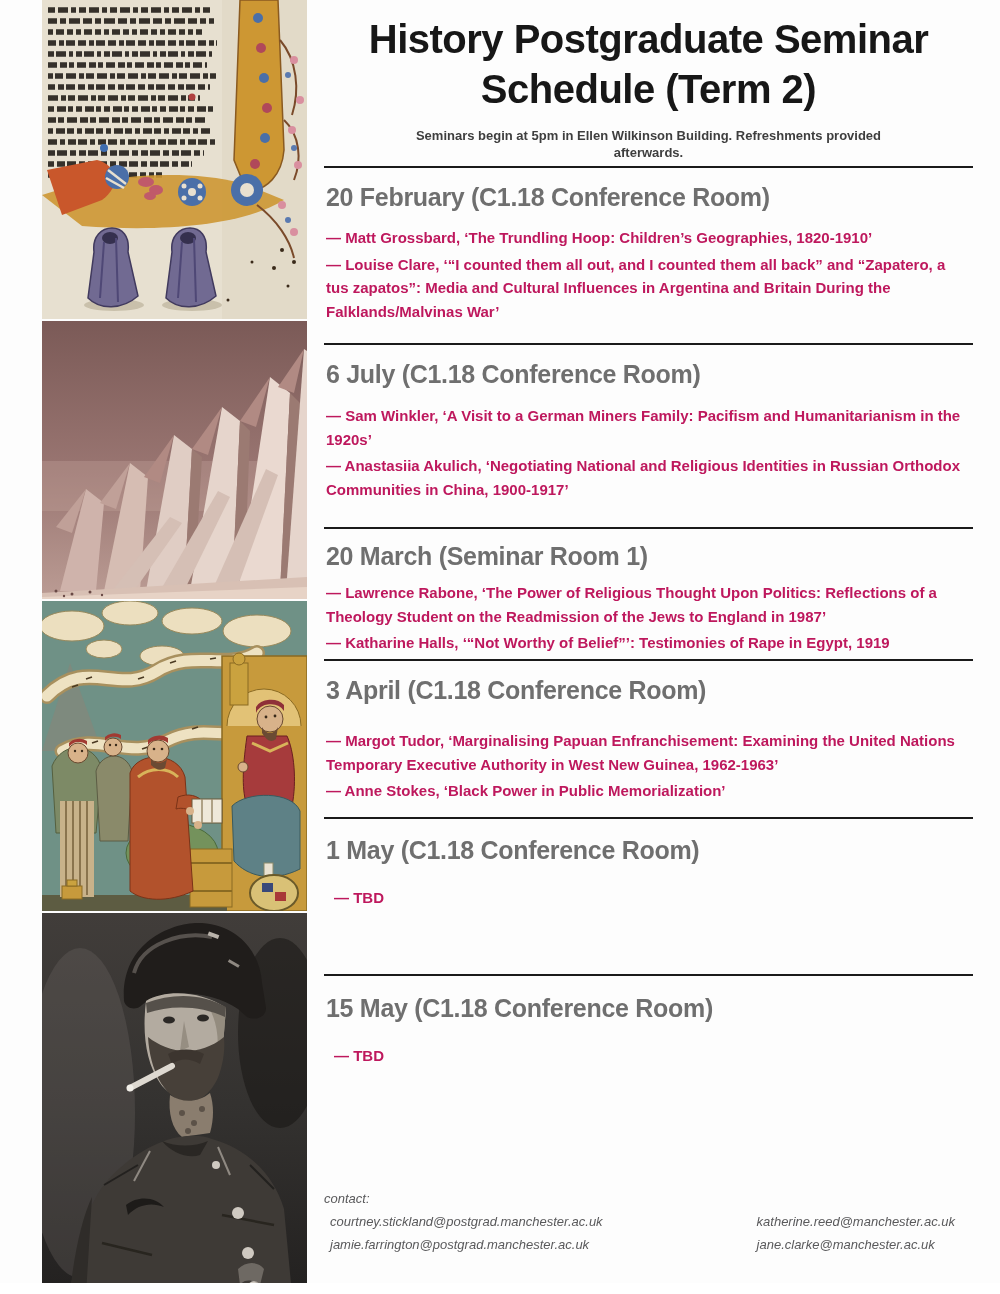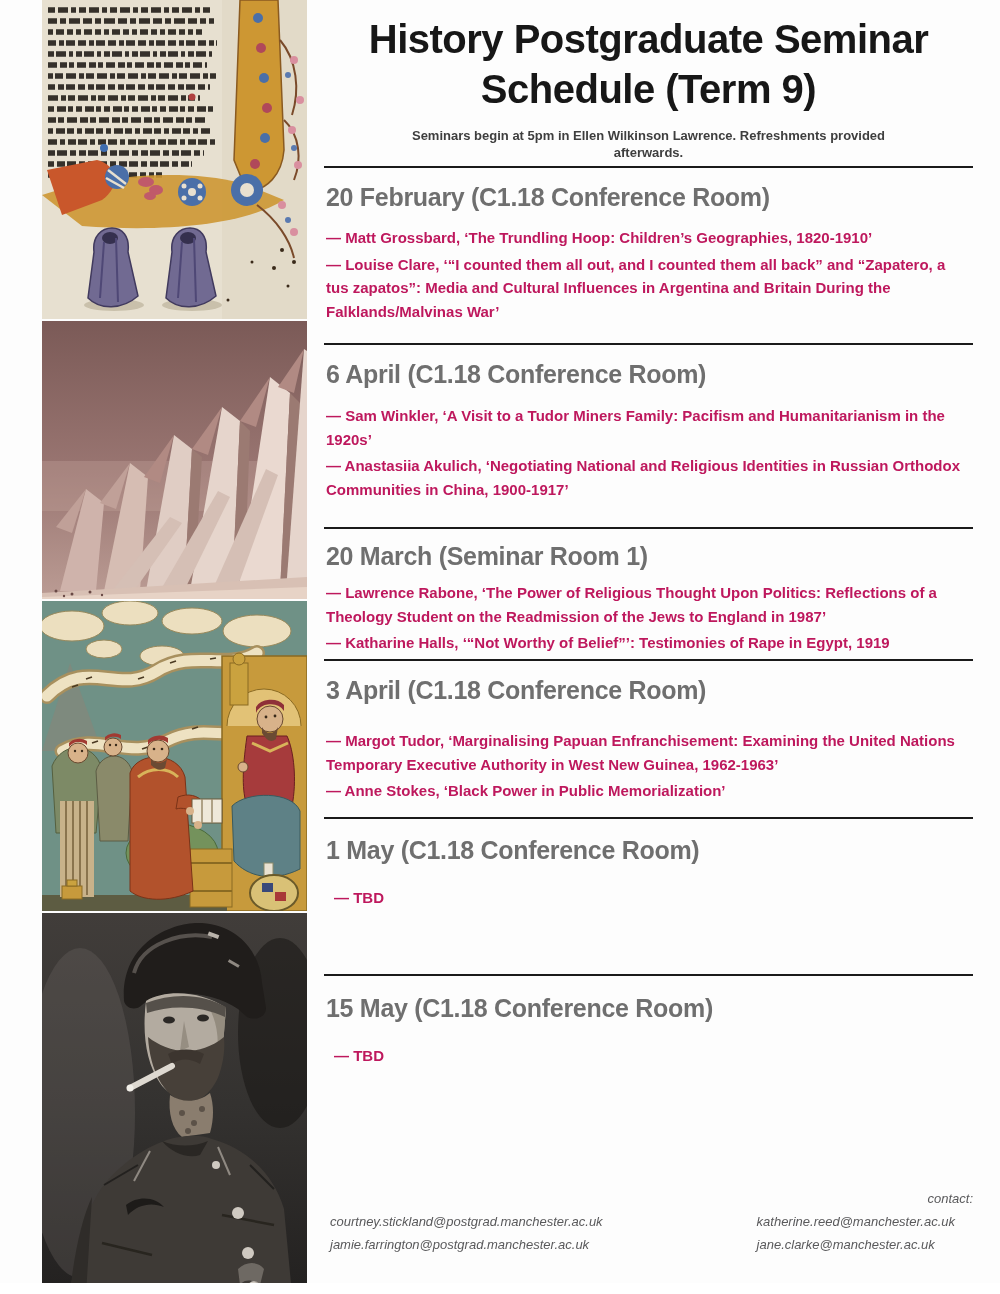--- a/index.html
+++ b/index.html
@@ -19,21 +19,21 @@
          font-size:40px;font-weight:bold;letter-spacing:-0.5px;line-height:50px;color:#171717;}
   .subtitle{position:absolute;top:127px;left:0;width:100%;margin:0;text-align:center;
          font-size:13px;font-weight:bold;line-height:17px;color:#3e3e3e;}
   .rule{position:absolute;left:0;width:100%;height:2px;background:#1b1b1b;}
   .heading{position:absolute;left:2px;margin:0;font-size:25px;font-weight:bold;color:#6f6f6f;
          letter-spacing:-0.3px;line-height:34px;white-space:nowrap;}
   .body{position:absolute;left:2px;width:645px;font-size:15px;font-weight:bold;
          color:#be185d;line-height:23.5px;}
   .body p{margin:0 0 3px 0;}
   .tbd{padding-left:8px;}
-  .contact-label{position:absolute;top:1191px;left:0;width:100%;text-align:right;
+  .contact-label{position:absolute;top:1191px;left:0;width:100%;text-align:left;
          font-style:italic;font-size:13px;color:#59595b;}
   .emails-left{position:absolute;top:1210px;left:6px;font-style:italic;font-size:13px;
          line-height:23px;color:#59595b;}
   .emails-right{position:absolute;top:1210px;right:18px;text-align:left;font-style:italic;
          font-size:13px;line-height:23px;color:#59595b;}
   a.email{color:inherit;text-decoration:none;display:block;}
 </style>
 </head>
 <body>
 
@@ -321,37 +321,37 @@
         <circle cx="206" cy="340" r="6" fill="#cfc9c1"></circle>
         <circle cx="212" cy="374" r="6" fill="#cfc9c1"></circle>
         <path d="M28,381 C32,340 40,305 50,284 L44,381 Z" fill="#2f2c29"></path>
         <path d="M196,356 C204,348 216,348 222,356 L218,372 C210,366 202,366 198,372 Z" fill="#8f8982" opacity=".6"></path>
       </svg>
     </div>
   </div>
 
   <div class="content">
 
-    <h1 class="title"><span>History Postgraduate Seminar</span><br><span>Schedule (Term 9)</span></h1>
-
-    <p class="subtitle"><span>Seminars begin at 5pm in Ellen Wilkinson Lawrence. Refreshments provided</span><br><span>afterwards.</span></p>
+    <h1 class="title"><span>History Postgraduate Seminar</span><br><span>Schedule (Term 2)</span></h1>
+
+    <p class="subtitle"><span>Seminars begin at 5pm in Ellen Wilkinson Building. Refreshments provided</span><br><span>afterwards.</span></p>
 
     <div class="rule" style="top:166px"></div>
 
     <h2 class="heading" style="top:180px">20 February (C1.18 Conference Room)</h2>
     <div class="body" style="top:226px">
       <p>— Matt Grossbard, ‘The Trundling Hoop: Children’s Geographies, 1820-1910’</p>
       <p>— Louise Clare, ‘“I counted them all out, and I counted them all back” and “Zapatero, a tus zapatos”: Media and Cultural Influences in Argentina and Britain During the Falklands/Malvinas War’</p>
     </div>
 
     <div class="rule" style="top:343px"></div>
 
-    <h2 class="heading" style="top:357px">6 April (C1.18 Conference Room)</h2>
+    <h2 class="heading" style="top:357px">6 July (C1.18 Conference Room)</h2>
     <div class="body" style="top:404px">
-      <p>— Sam Winkler, ‘A Visit to a Tudor Miners Family: Pacifism and Humanitarianism in the 1920s’</p>
+      <p>— Sam Winkler, ‘A Visit to a German Miners Family: Pacifism and Humanitarianism in the 1920s’</p>
       <p>— Anastasiia Akulich, ‘Negotiating National and Religious Identities in Russian Orthodox Communities in China, 1900-1917’</p>
     </div>
 
     <div class="rule" style="top:527px"></div>
 
     <h2 class="heading" style="top:539px">20 March (Seminar Room 1)</h2>
     <div class="body" style="top:581px">
       <p>— Lawrence Rabone, ‘The Power of Religious Thought Upon Politics: Reflections of a Theology Student on the Readmission of the Jews to England in 1987’</p>
       <p>— Katharine Halls, ‘“Not Worthy of Belief”’: Testimonies of Rape in Egypt, 1919</p>
     </div>

